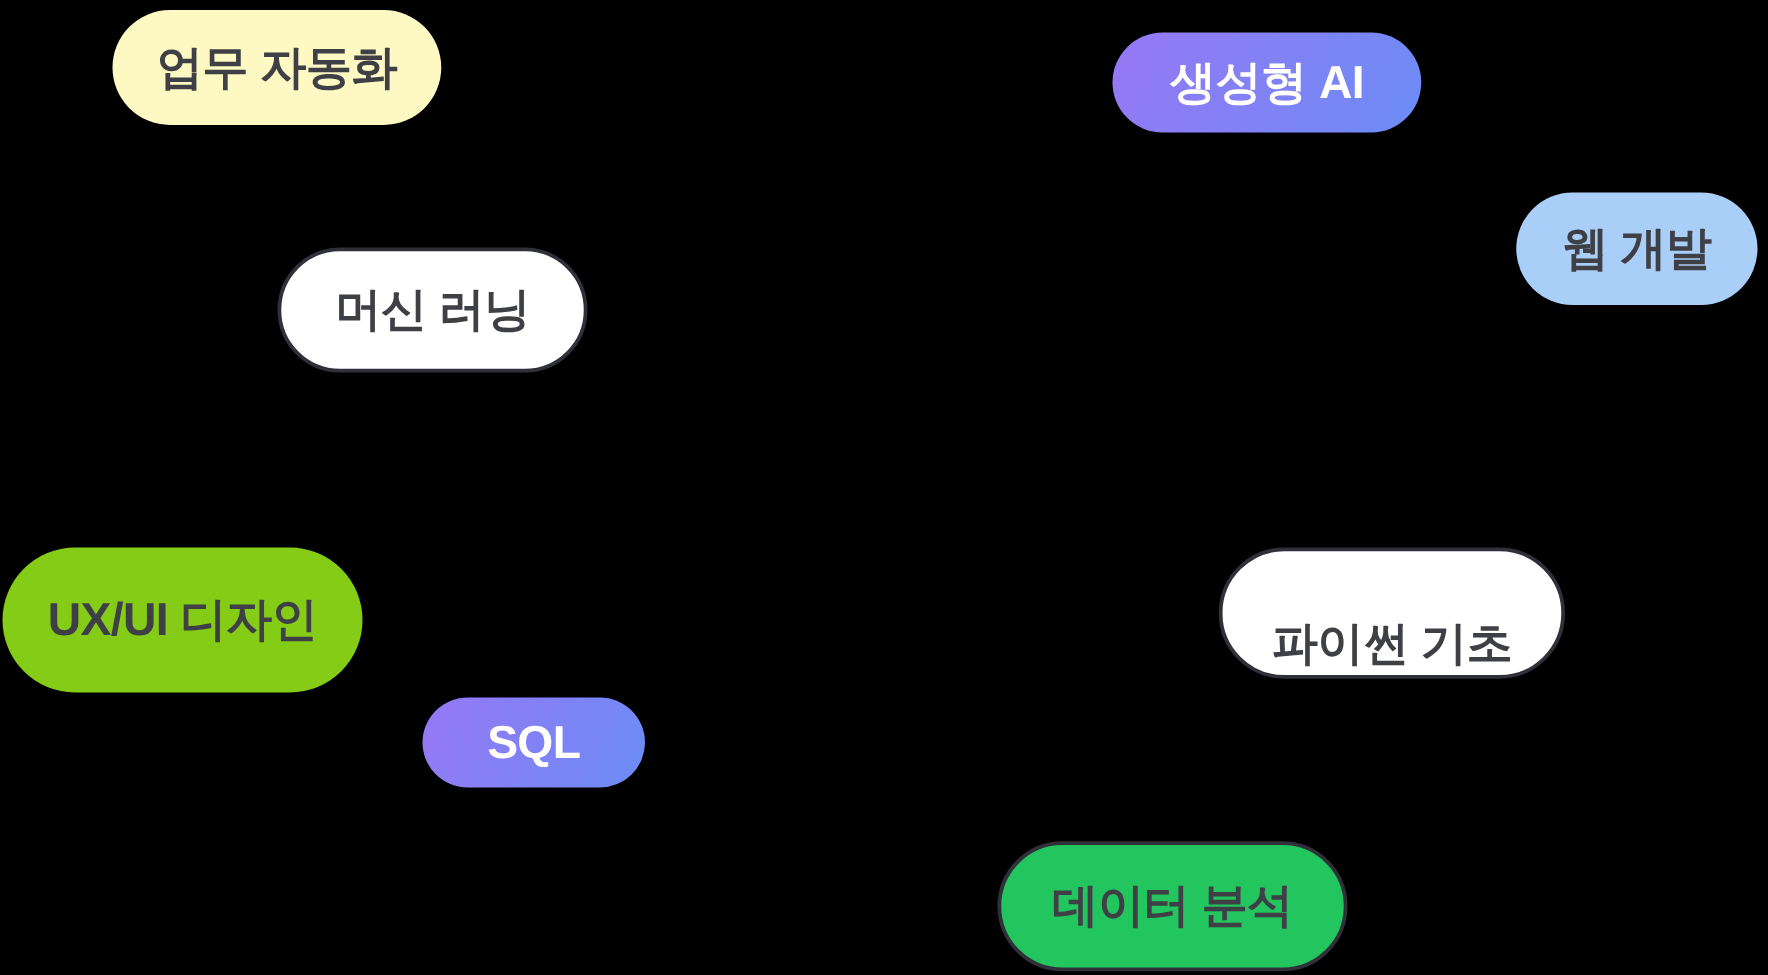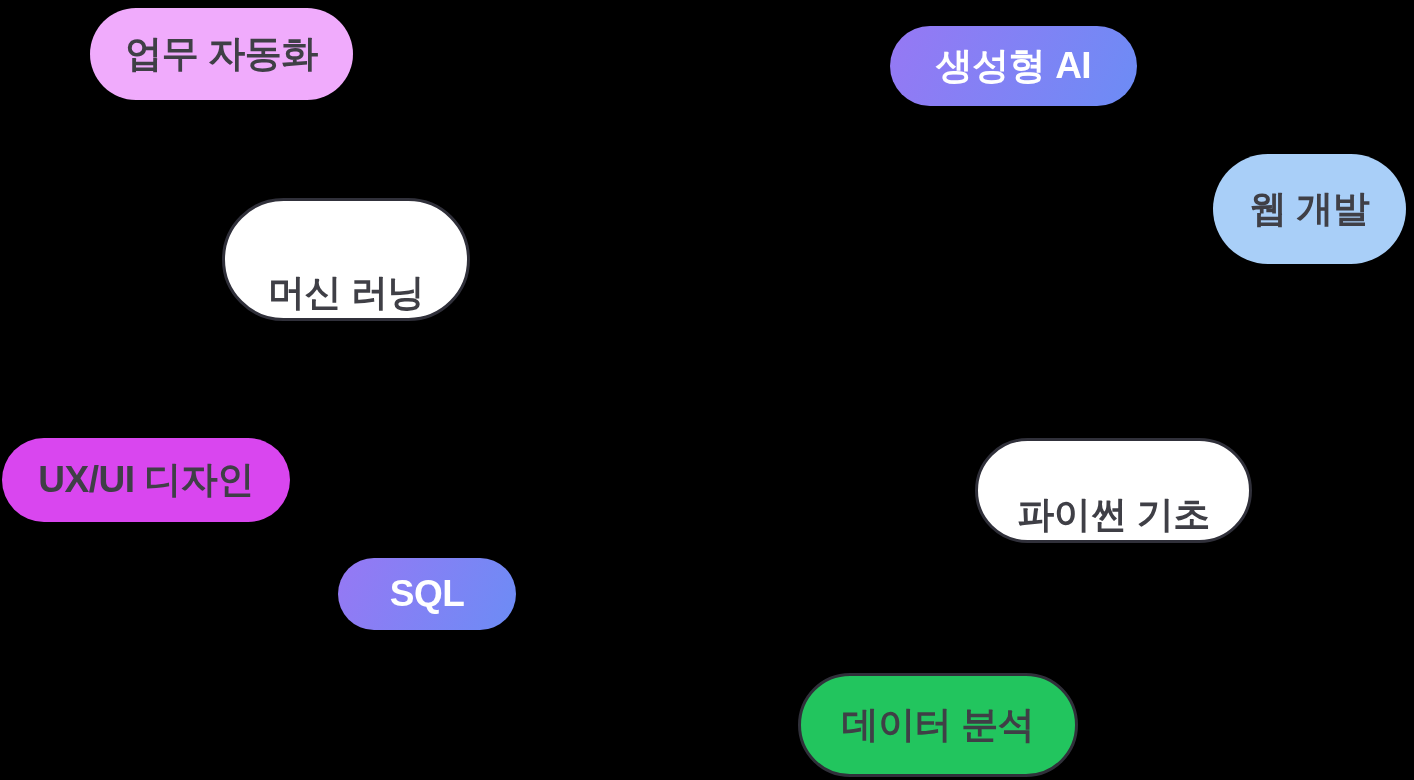--- a/index.html
+++ b/index.html
@@ -26,44 +26,43 @@
     letter-spacing: -0.5px;
     color: #3F3F46;
     white-space: nowrap;
     cursor: pointer;
   }
   .chip-label { pointer-events: none; }
 
   
   .chip-work-automation {
     left: 90px; top: 8px; width: 263px; height: 92px;
-    background: #f0abfc;
+    background: #fef9c3;
   }
   
   .chip-generative-ai {
     left: 890px; top: 26px; width: 247px; height: 80px;
     background: linear-gradient(115deg, #9678F4 0%, #6C8CF5 100%);
     color: #FFFFFF;
   }
   
   .chip-web-development {
-    left: 1213px; top: 154px; width: 193px; height: 110px;
+    left: 1213px; top: 154px; width: 193px; height: 90px;
     background: #A9CFF8;
   }
   
   .chip-machine-learning {
-    left: 222px; top: 198px; width: 248px; height: 123px;
+    left: 222px; top: 198px; width: 248px; height: 100px;
     background: #FFFFFF;
     border: 3px solid #30303A;
-    align-items: flex-end;
   }
   
   .chip-uxui-design {
-    left: 2px; top: 438px; width: 288px; height: 84px;
-    background: #d946ef;
+    left: 2px; top: 438px; width: 288px; height: 116px;
+    background: #84cc16;
   }
   
   .chip-python-basics {
     left: 975px; top: 438px; width: 277px; height: 105px;
     background: #FFFFFF;
     border: 3px solid #30303A;
     align-items: flex-end;
   }
   
   .chip-sql {

